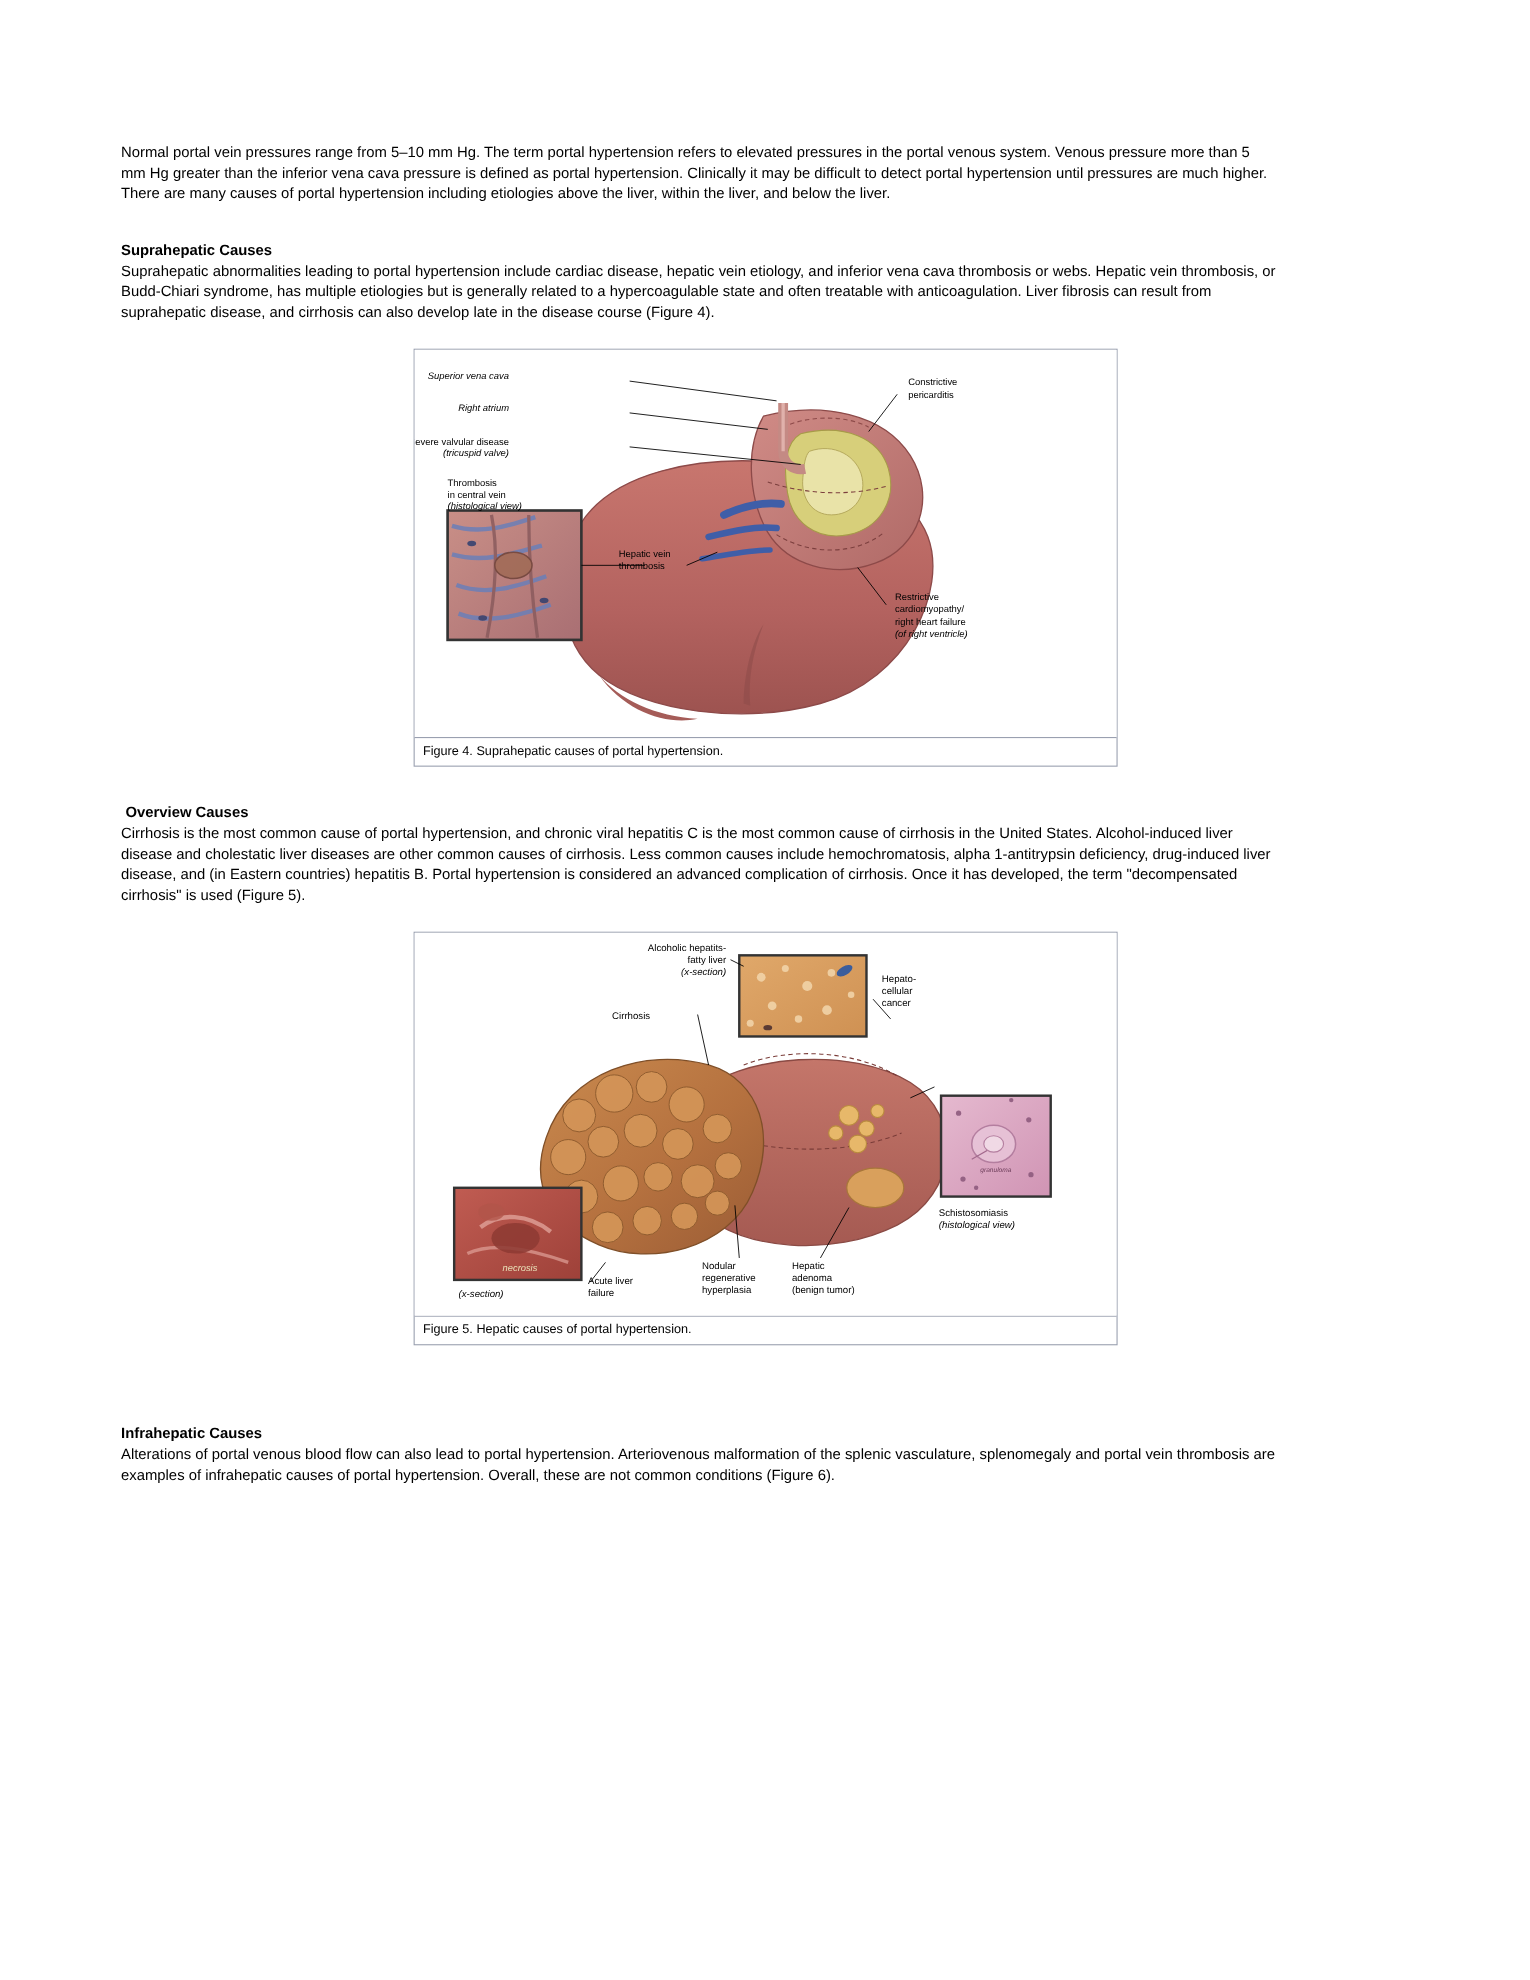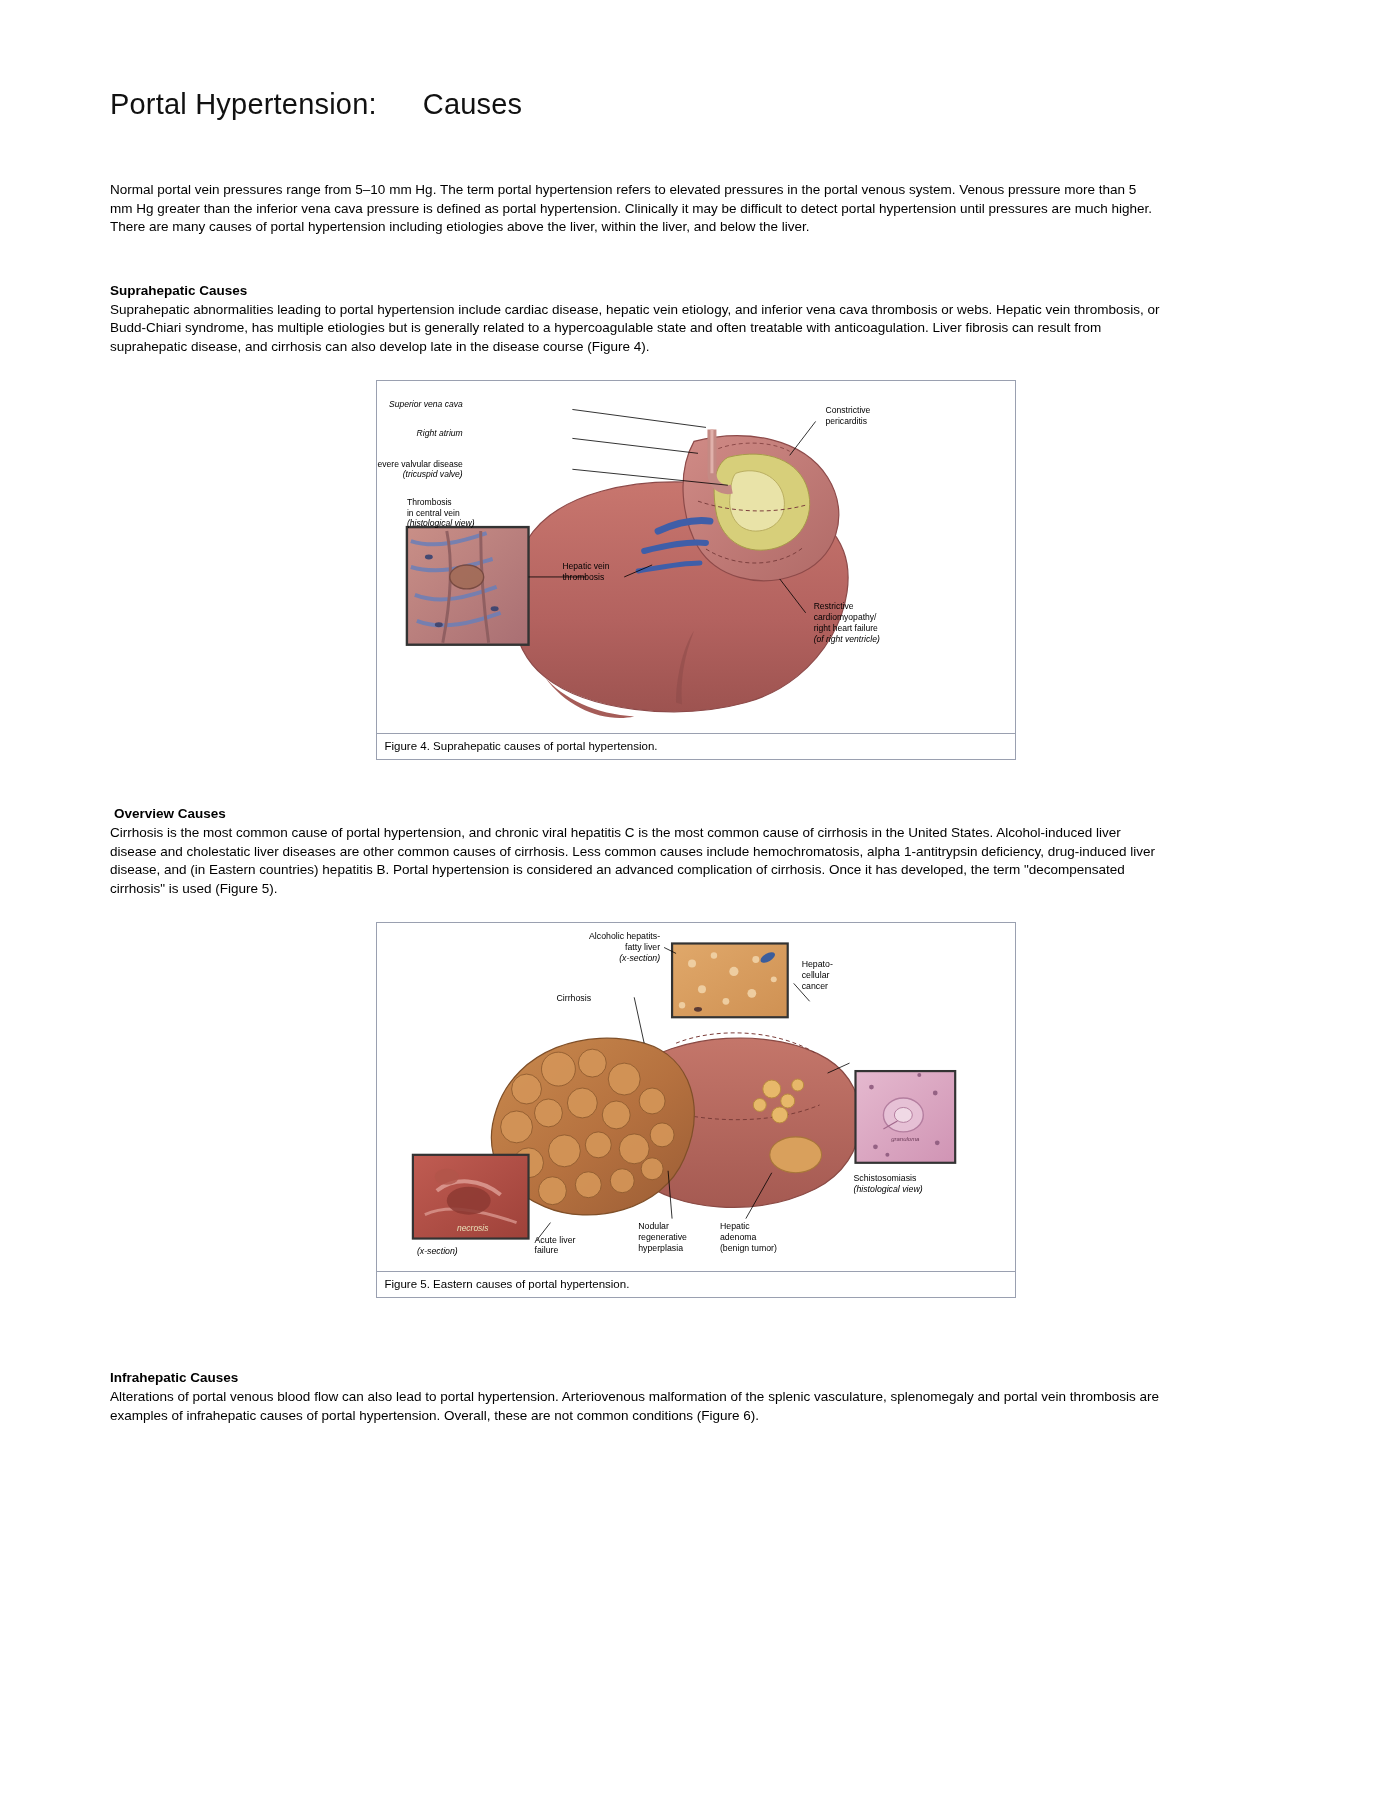--- a/index.html
+++ b/index.html
@@ -20,21 +20,21 @@
     padding: 70px 110px 40px 110px;
   }
   .doc-title {
     font-size: 29px;
     font-weight: 400;
     letter-spacing: 0.2px;
     margin: 18px 0 0 0;
     color: #111;
   }
   .doc-title .gap { display: inline-block; width: 46px; }
-  .section { margin-top: 46px; }
+  .section { margin-top: 34px; }
   .section.first { margin-top: 60px; }
   .sec-head {
     font-size: 13.5px;
     font-weight: bold;
     margin: 0 0 3px 0;
     color: #000;
   }
   .sec-head.indented { padding-left: 4px; }
   .sec-body {
     font-size: 13.5px;
@@ -70,23 +70,20 @@
   .fig5 .figure-art { height: 348px; }
   .art-svg { display: block; width: 100%; height: 100%; }
   .lbl { font-family: "Liberation Sans", sans-serif; }
   .spacer-bottom { height: 120px; }
 </style>
 </head>
 <body>
 
 <div class="page">
 
-  <h1 class="doc-title">
-    <span>Portal Hypertension:</span><span class="gap"></span><span>Causes</span>
-  </h1>
 
   <div class="section first">
     <p class="sec-body">Normal portal vein pressures range from 5–10 mm Hg. The term portal hypertension refers to elevated pressures in the portal venous system. Venous pressure more than 5 mm Hg greater than the inferior vena cava pressure is defined as portal hypertension. Clinically it may be difficult to detect portal hypertension until pressures are much higher. There are many causes of portal hypertension including etiologies above the liver, within the liver, and below the liver.</p>
   </div>
 
   <div class="section">
     <div class="sec-head">Suprahepatic Causes</div>
     <p class="sec-body">Suprahepatic abnormalities leading to portal hypertension include cardiac disease, hepatic vein etiology, and inferior vena cava thrombosis or webs. Hepatic vein thrombosis, or Budd-Chiari syndrome, has multiple etiologies but is generally related to a hypercoagulable state and often treatable with anticoagulation. Liver fibrosis can result from suprahepatic disease, and cirrhosis can also develop late in the disease course (Figure 4).</p>
 
     <div class="figure-wrap fig4">
@@ -310,21 +307,21 @@
               <text x="344" y="317">adenoma</text>
               <text x="344" y="328">(benign tumor)</text>
               <text x="158" y="320">Acute liver</text>
               <text x="158" y="331">failure</text>
               <text x="40" y="332" font-style="italic">(x-section)</text>
             </g>
           </svg>
         </div>
         <div class="figure-caption">
           <b>Figure 5.</b>
-          <span>Eastern causes of portal hypertension.</span>
+          <span>Hepatic causes of portal hypertension.</span>
         </div>
       </div>
     </div>
   </div>
 
   <div class="section" style="margin-top:72px">
     <div class="sec-head">Infrahepatic Causes</div>
     <p class="sec-body">Alterations of portal venous blood flow can also lead to portal hypertension. Arteriovenous malformation of the splenic vasculature, splenomegaly and portal vein thrombosis are examples of infrahepatic causes of portal hypertension. Overall, these are not common conditions (Figure 6).</p>
   </div>
 

